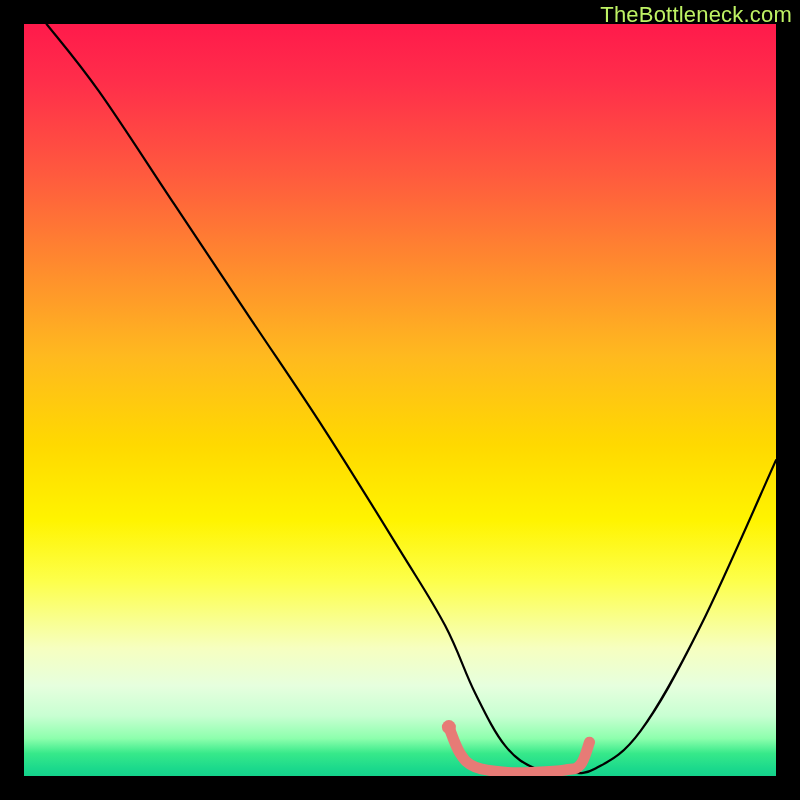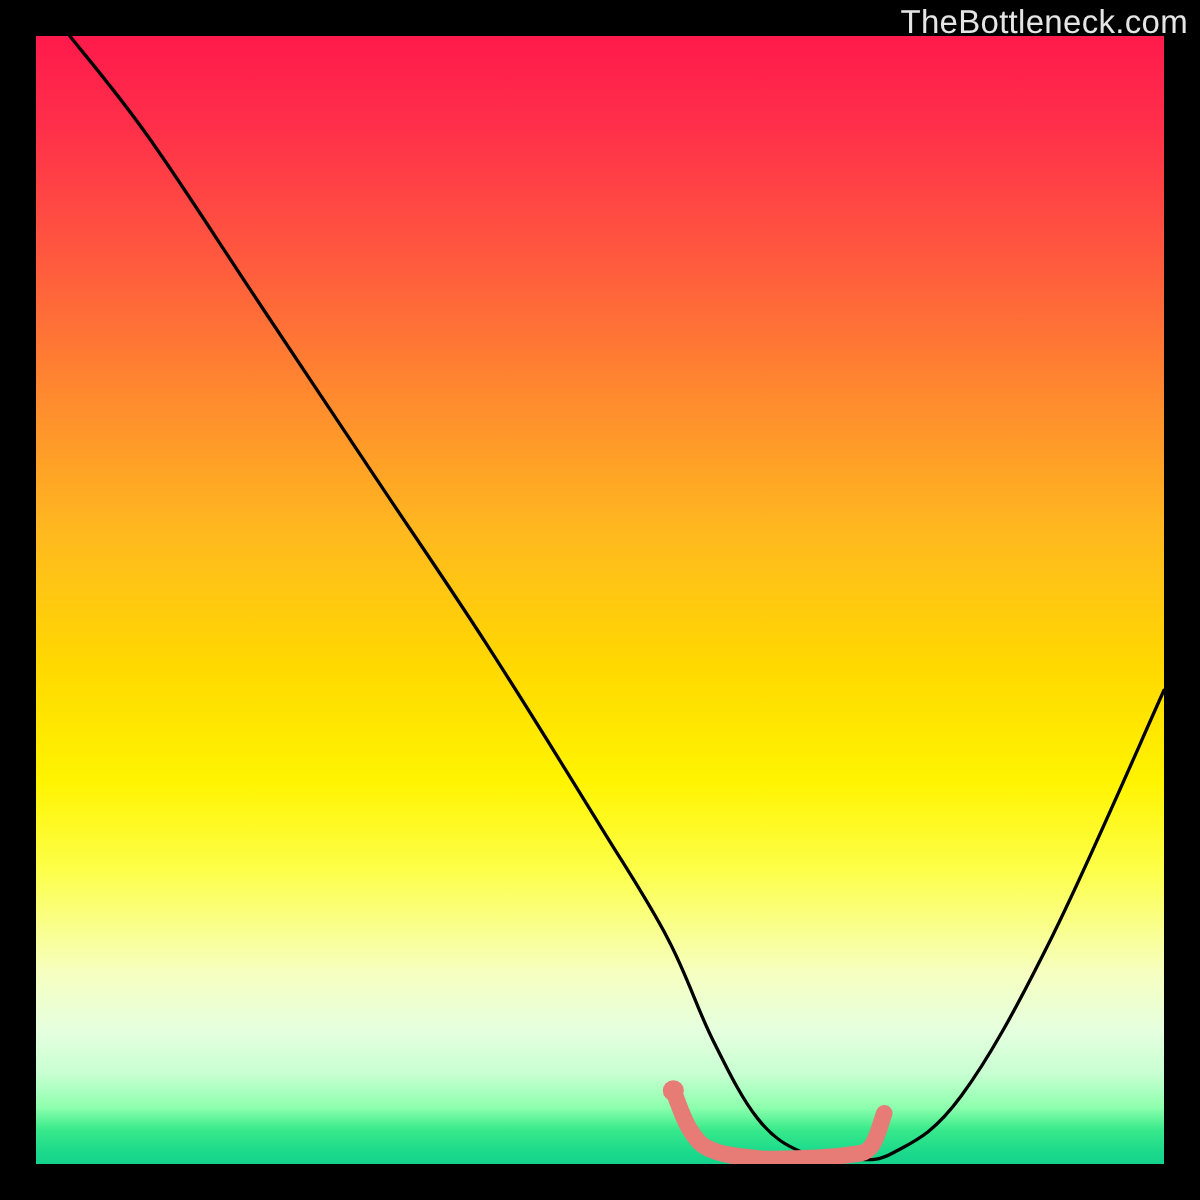--- a/index.html
+++ b/index.html
@@ -43,21 +43,21 @@
       #8dffad 95%,
       #37e98a 97%,
       #1bd98c 99%,
       #14d28b 100%
     );
   }
   .watermark {
     position: absolute;
     top: 2px;
     right: 8px;
-    color: #e5e5e5;
+    color: #bef264;
     font-size: 22px;
     font-weight: 500;
     letter-spacing: 0.2px;
     user-select: none;
   }
   svg.curve {
     position: absolute;
     inset: 0;
   }
 </style>

